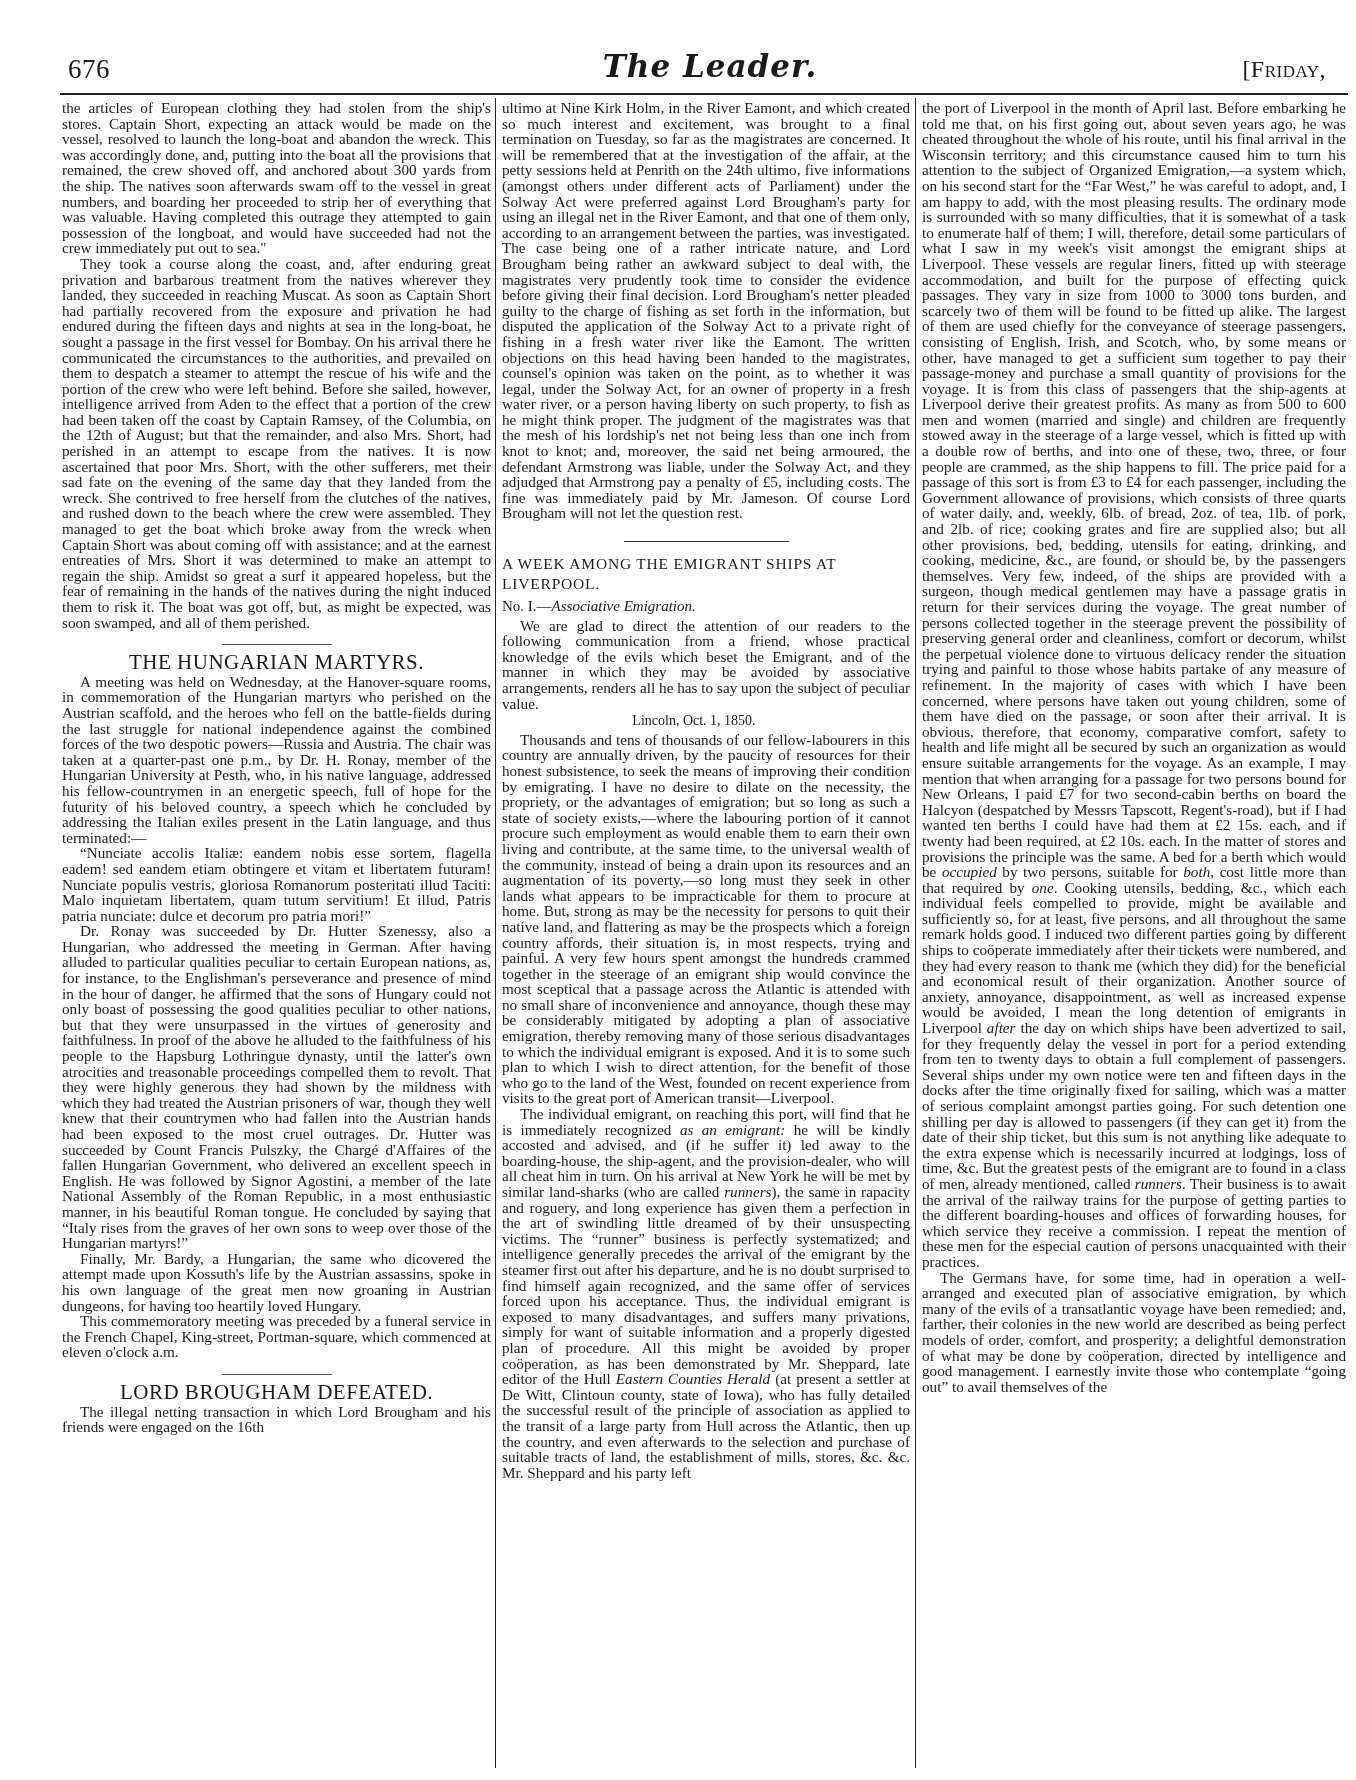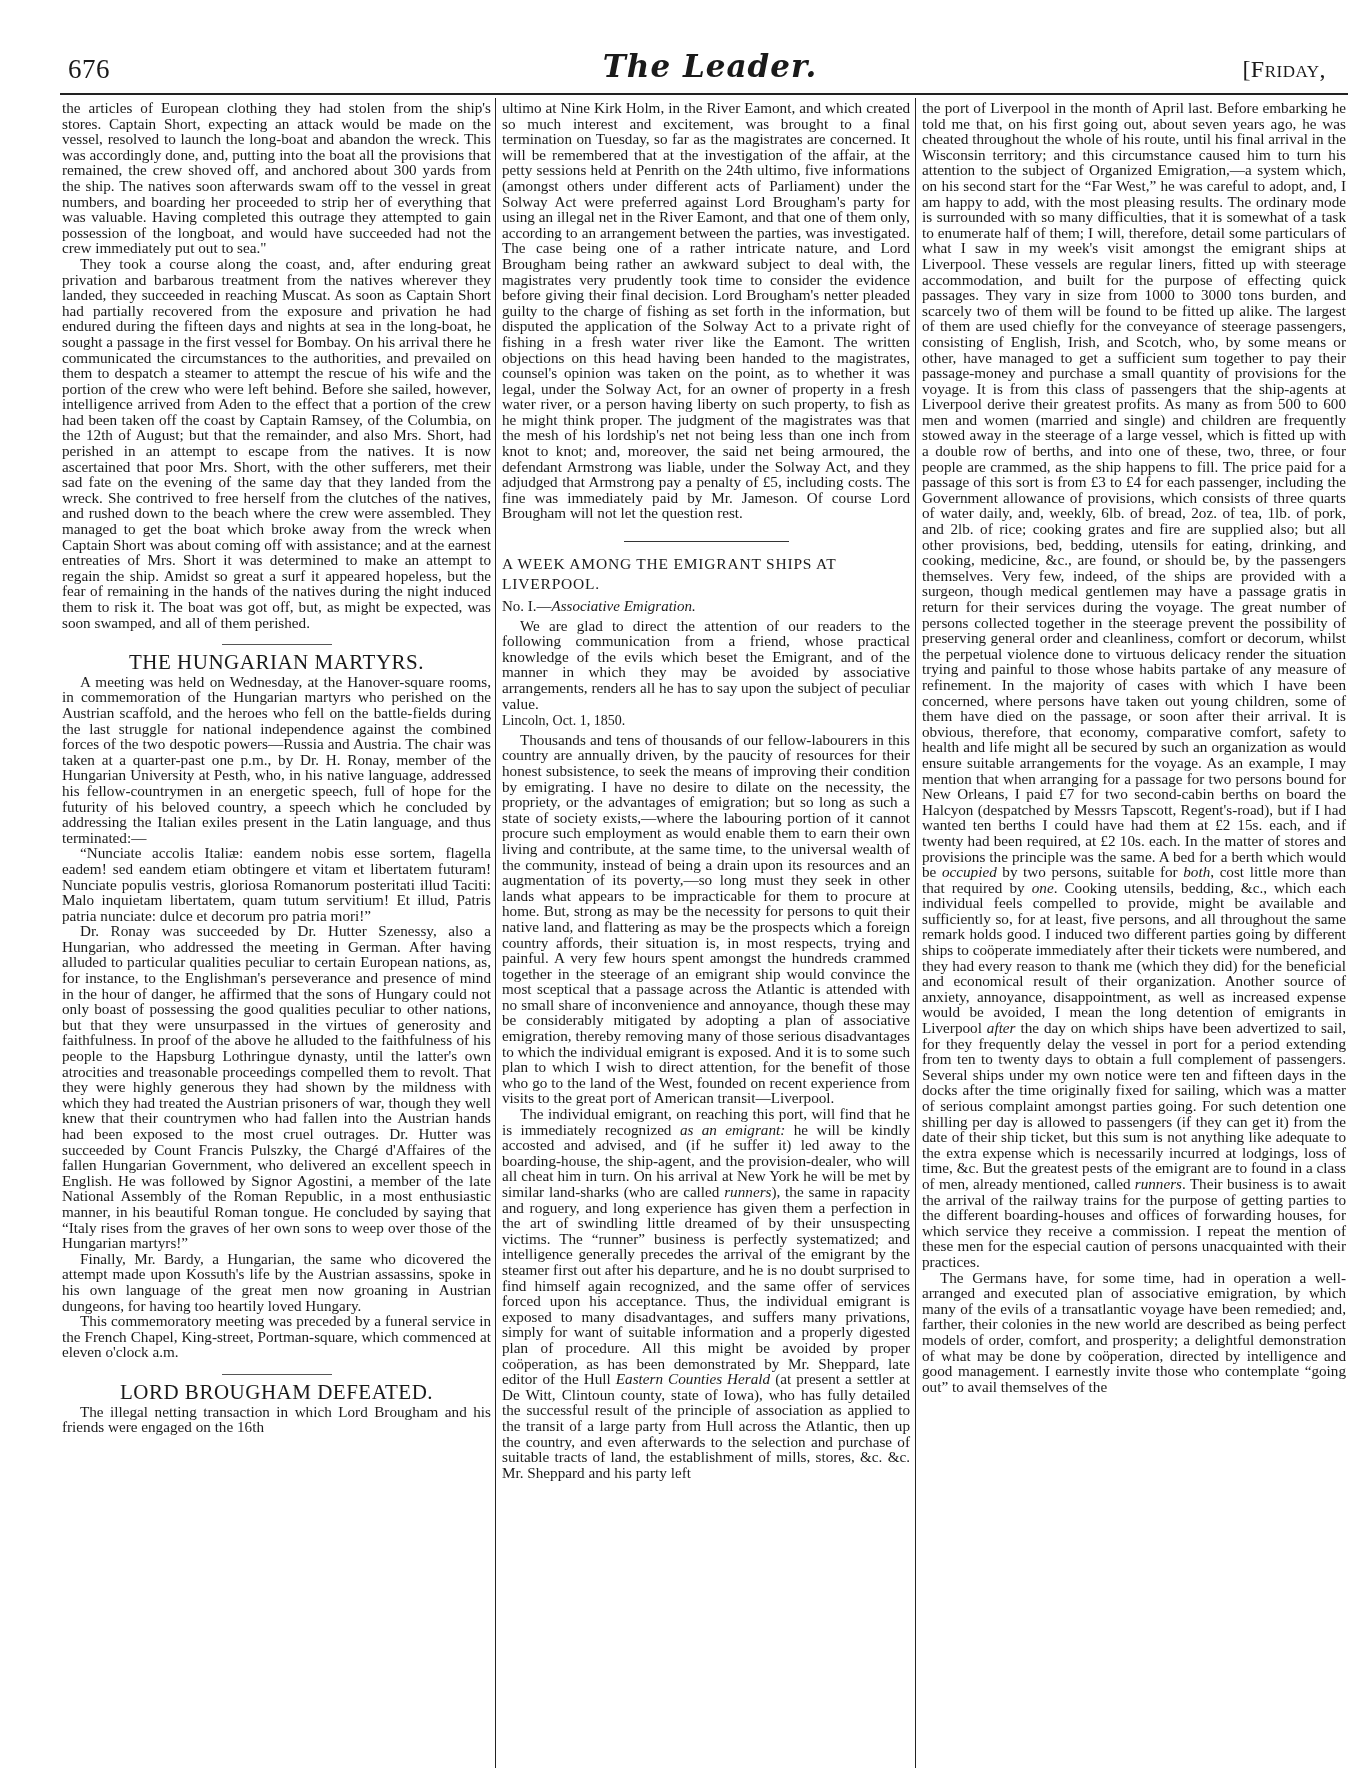--- a/index.html
+++ b/index.html
@@ -17,21 +17,21 @@
   .col-divider { position: absolute; top: 98px; width: 0; border-left: 1.5px solid #222; }
   .div-1 { left: 495px; height: 1670px; }
   .div-2 { left: 915px; height: 1670px; }
 
   p { margin: 0; text-indent: 18px; }
   p.noindent { text-indent: 0; font-family: Liberation Serif, serif; }
   .headline { text-align: center; font-size: 21px; letter-spacing: 0.5px; margin: 10px 0 3px 0; text-indent: 0; }
   .headline-bold { text-align: left; font-size: 15.5px; letter-spacing: 0.8px; margin: 12px 0 5px 0; text-indent: 0; line-height: 20px; }
   .subhead { text-align: left; font-size: 15px; margin: 3px 0 3px 0; text-indent: 0; }
   .subhead i { font-style: italic; }
-  .dateline { text-align: left; padding-right: 24px; font-size: 14px; margin: 2px 0 3px 0; text-indent: 0; }
+  .dateline { text-align: center; padding-right: 24px; font-size: 14px; margin: 2px 0 3px 0; text-indent: 0; }
   .short-rule { width: 110px; margin: 14px auto 8px auto; border-top: 1px solid #555; height: 0; }
   .mid-rule { width: 165px; margin: 20px auto 8px auto; border-top: 1.5px solid #333; height: 0; }
   em { font-style: italic; }
 </style>
 </head>
 <body>
 
 <div class="page-header">
   <div class="page-number">676</div>
   <div class="masthead">The Leader.</div>

